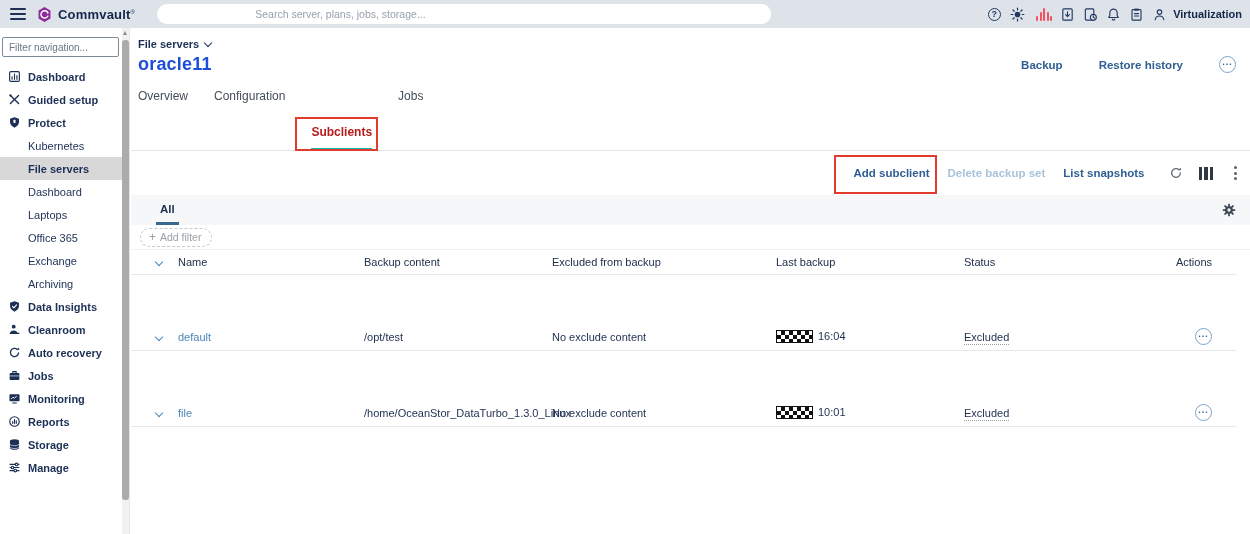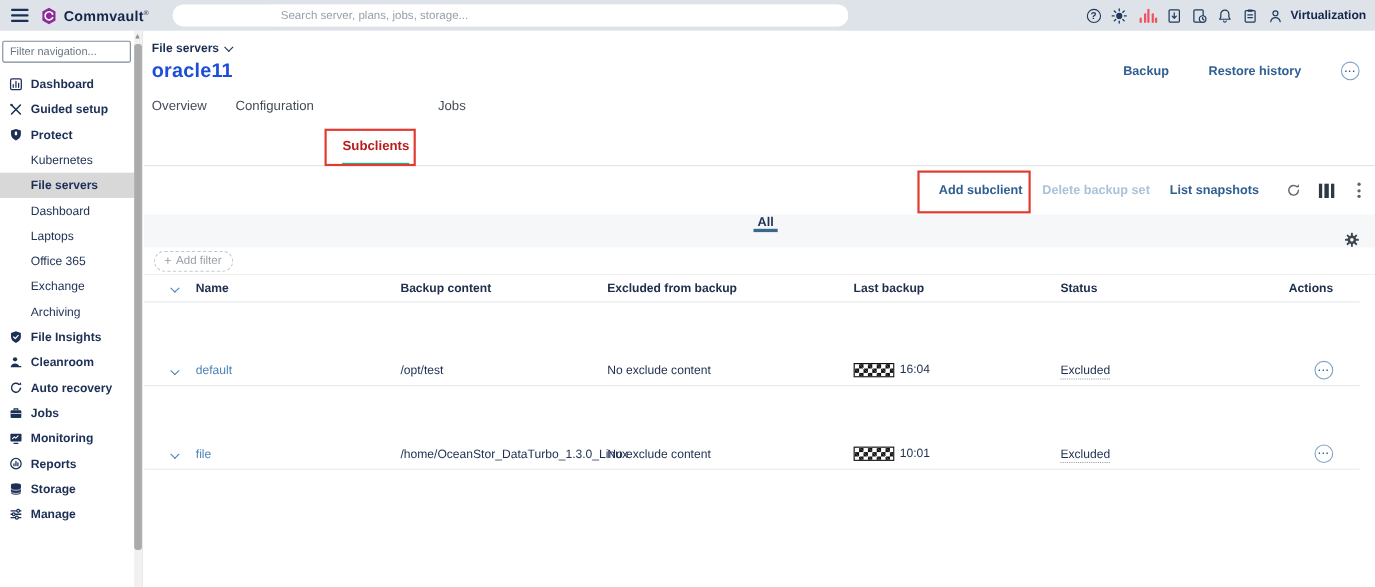--- a/index.html
+++ b/index.html
@@ -80,39 +80,39 @@
   .tool-link { font-size:11.5px; font-weight:700; color:#2f5f92; cursor:pointer;
     position:relative; white-space:nowrap; }
   .tool-link.disabled { color:#a9c3da; cursor:default; }
   .tool-ico { display:flex; align-items:center; justify-content:center; cursor:pointer; }
   .cols-icon { display:flex; gap:2px; }
   .cols-icon i { width:3.5px; height:13px; background:#2f3944; display:block; }
   .kebab { display:flex; flex-direction:column; gap:2.5px; padding:0 3px; }
   .kebab i { width:3px; height:3px; border-radius:50%; background:#5a646e; display:block; }
 
   .panel-strip { height:30px; background:#f5f7f9; display:flex; align-items:center;
-    padding:0 14px 0 25px;flex-direction:column; }
+    padding:0 14px 0 25px; }
   .ptab { font-size:11.5px; font-weight:700; color:#1f2f4e; height:30px;
     display:flex; align-items:center; border-bottom:3px solid #39688f;
     padding:0 4px; cursor:pointer; }
   .panel-strip .gear { margin-left:auto; cursor:pointer; }
 
   .filter-row { height:25px; display:flex; align-items:center; padding-left:9px;
     border-bottom:1px solid #efefef; }
   .chip { border:1px dashed #c4c9cf; border-radius:11px; font-size:10.5px;
     color:#9aa1a9; padding:2px 10px 3px 8px; cursor:pointer; display:flex;
     align-items:center; gap:4px; }
   .chip .plus { font-size:12px; line-height:1; color:#9aa1a9; }
 
   .table { width:1105px; }
   .trow { display:grid; grid-template-columns:47px 186px 188px 224px 188px 207px 1fr;
     align-items:center; border-bottom:1px solid #e6e8ea; }
   .trow.thead { height:25px; }
   .trow.tdata { height:28px;margin-top:48px; }
-  .th { font-size:11px; font-weight:700; color:#20304d; }
+  .th { font-size:11px; font-weight:400; color:#20304d; }
   .td { font-size:11px; color:#1e2f4f; }
   .cell-chev { padding-left:25px; }
   .row-chev { width:6px; height:6px; border-right:1.5px solid #4d84b8;
     border-bottom:1.5px solid #4d84b8; transform:rotate(45deg); cursor:pointer; display:block; }
   .link { color:#4d84b8; cursor:pointer; }
   .status-val { border-bottom:1px dotted #9aa0a6; padding-bottom:1px; width:max-content; }
   .cell-actions { display:flex; justify-content:flex-end; padding-right:24px; }
   .th-actions { text-align:right; padding-right:24px; }
   .redact { display:inline-block; vertical-align:middle; width:37px; height:13px;
     margin-right:5px; background-color:#fff;
@@ -274,21 +274,21 @@
           <span class="ni-label">Archiving</span>
       </div>
 
       <div class="nav-item">
         <span class="ni-icon">
           <svg viewBox="0 0 16 16" width="13" height="13">
             <path d="M8 1.5l5.5 1.8v4.2c0 3.2-2.2 5.4-5.5 7-3.3-1.6-5.5-3.8-5.5-7V3.3z" fill="#1c2f55"></path>
             <path d="M5.5 7.8l1.8 1.8 3.2-3.6" stroke="#fff" stroke-width="1.4" fill="none" stroke-linecap="round" stroke-linejoin="round"></path>
           </svg>
         </span>
-        <span class="ni-label">File Insights</span>
+        <span class="ni-label">Data Insights</span>
       </div>
       <div class="nav-item">
         <span class="ni-icon">
           <svg viewBox="0 0 16 16" width="13" height="13">
             <circle cx="7" cy="4.5" r="2.4" fill="#1c2f55"></circle>
             <path d="M2 13.5c.4-2.8 2.3-4.3 5-4.3 2.2 0 3.9 1 4.6 2.8H14v1.5z" fill="#1c2f55"></path>
           </svg>
         </span>
         <span class="ni-label">Cleanroom</span>
       </div>

